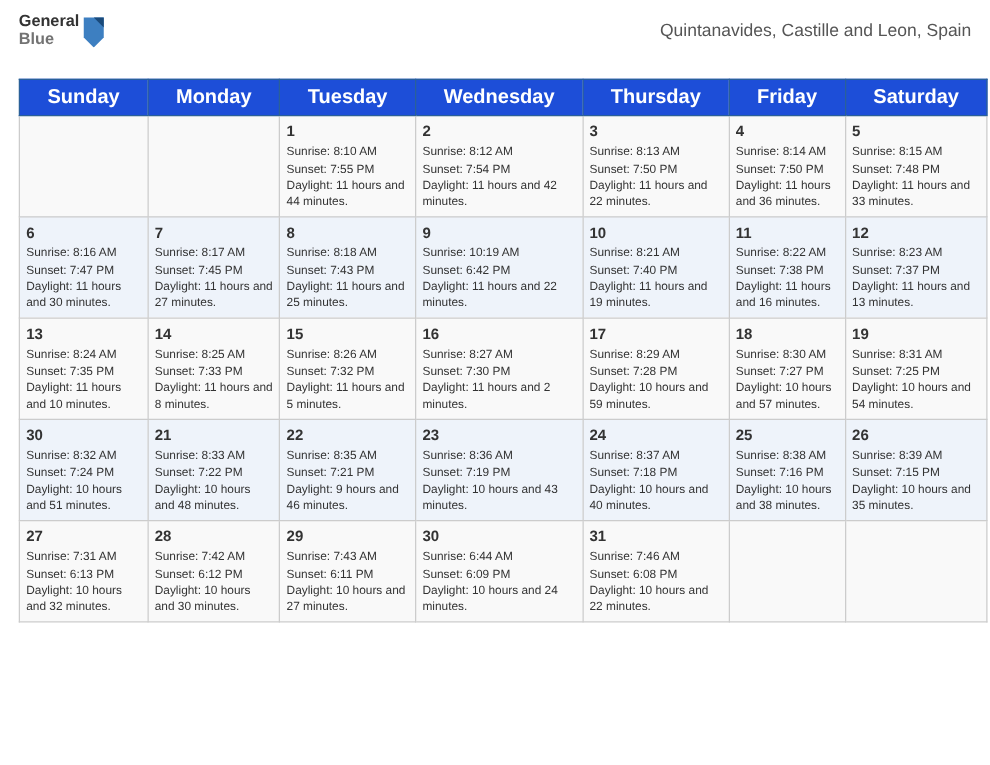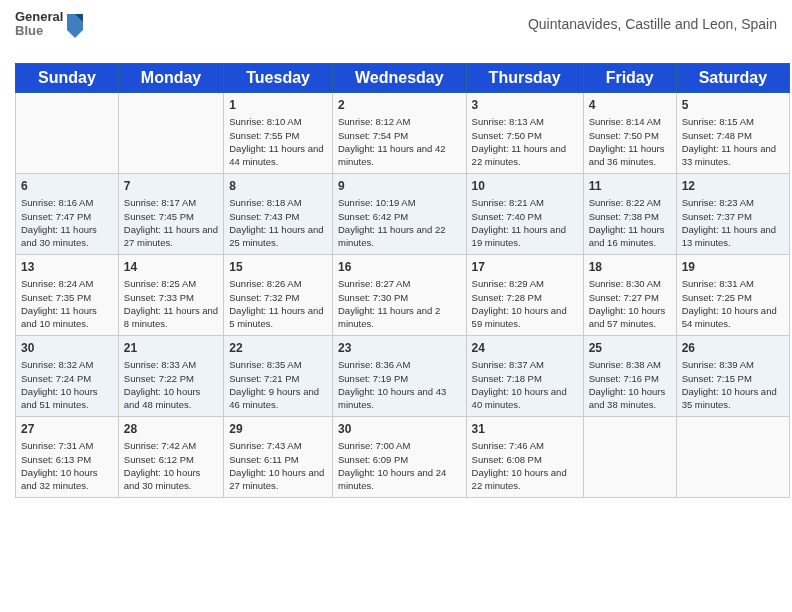--- a/index.html
+++ b/index.html
@@ -307,21 +307,21 @@
           <span>Daylight: 10 hours and 30 minutes.</span>
         </td>
           <td>
           <span class="day-number">29</span>
           <span>Sunrise: 7:43 AM</span><br>
           <span>Sunset: 6:11 PM</span><br>
           <span>Daylight: 10 hours and 27 minutes.</span>
         </td>
           <td>
           <span class="day-number">30</span>
-          <span>Sunrise: 7:00 AM</span><br>
+          <span>Sunrise: 6:44 AM</span><br>
           <span>Sunset: 6:09 PM</span><br>
           <span>Daylight: 10 hours and 24 minutes.</span>
         </td>
           <td>
           <span class="day-number">31</span>
           <span>Sunrise: 7:46 AM</span><br>
           <span>Sunset: 6:08 PM</span><br>
           <span>Daylight: 10 hours and 22 minutes.</span>
         </td>
           <td class="empty-cell"></td>

